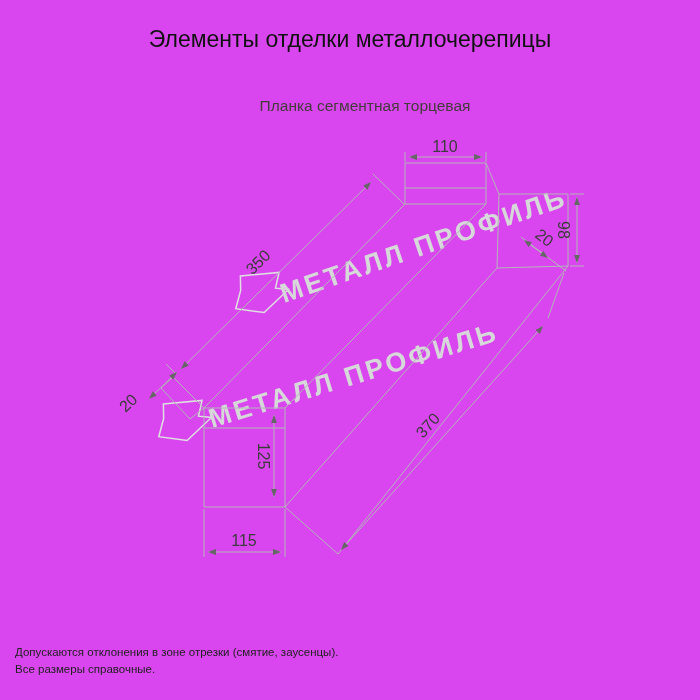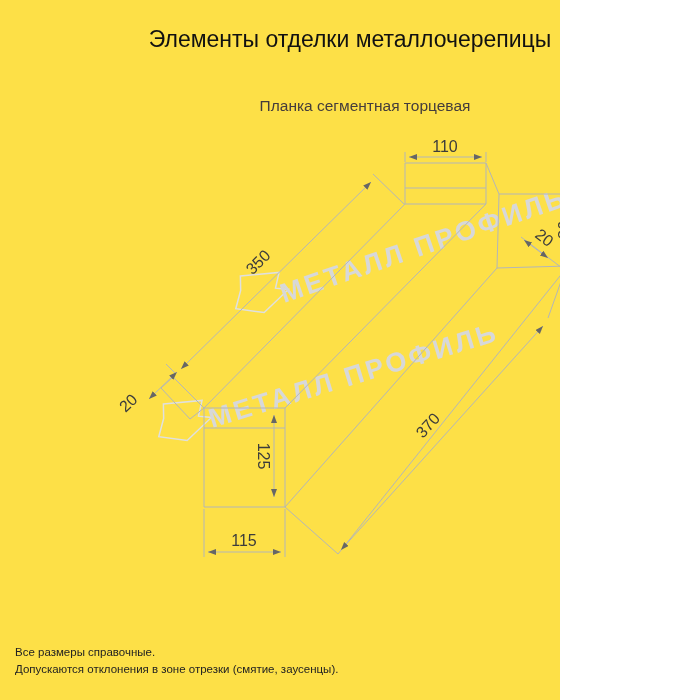--- a/index.html
+++ b/index.html
@@ -1,16 +1,16 @@
 <!DOCTYPE html>
 <html><head>
 <meta charset="utf-8">
 <style>
   html,body{margin:0;padding:0;background:#fff;}
-  .page{position:relative;width:560px;height:700px;background:#fde047;overflow:hidden;
+  .page{position:relative;width:700px;height:700px;background:#d946ef;overflow:hidden;
         font-family:"Liberation Sans",sans-serif;text-decoration:underline;}
   .title{position:absolute;top:26px;left:0;width:700px;text-align:center;
          font-size:23px;color:#111;white-space:nowrap;}
   .subtitle{position:absolute;top:95px;left:0;width:700px;text-align:center;
             font-size:15.5px;line-height:21px;color:#443c3c;margin-left:15px;}
   .drawing-svg{position:absolute;left:0;top:0;}
   .dim{font-size:16px;font-family:"Liberation Sans",sans-serif;}
   .wm{font-size:27px;font-weight:bold;letter-spacing:3px;
       font-family:"Liberation Sans",sans-serif;}
   .notes{position:absolute;left:15px;top:644px;font-size:11.5px;line-height:17px;color:#222;}
@@ -88,17 +88,17 @@
       <text class="dim" transform="translate(541,242) rotate(38)" text-anchor="middle">20</text>
       <text class="dim" transform="translate(262,266) rotate(-45)" text-anchor="middle">350</text>
       <text class="dim" transform="translate(132,407) rotate(-43)" text-anchor="middle">20</text>
       <text class="dim" transform="translate(258,456) rotate(90)" text-anchor="middle">125</text>
       <text class="dim" x="244" y="546" text-anchor="middle">115</text>
       <text class="dim" transform="translate(432,429) rotate(-48)" text-anchor="middle">370</text>
     </g>
   </svg>
 
   <div class="notes">
+    <div>Допускаются отклонения в зоне отрезки (смятие, заусенцы).</div>
     <div>Все размеры справочные.</div>
-    <div>Допускаются отклонения в зоне отрезки (смятие, заусенцы).</div>
   </div>
 
 </div>
 
 </body></html>

